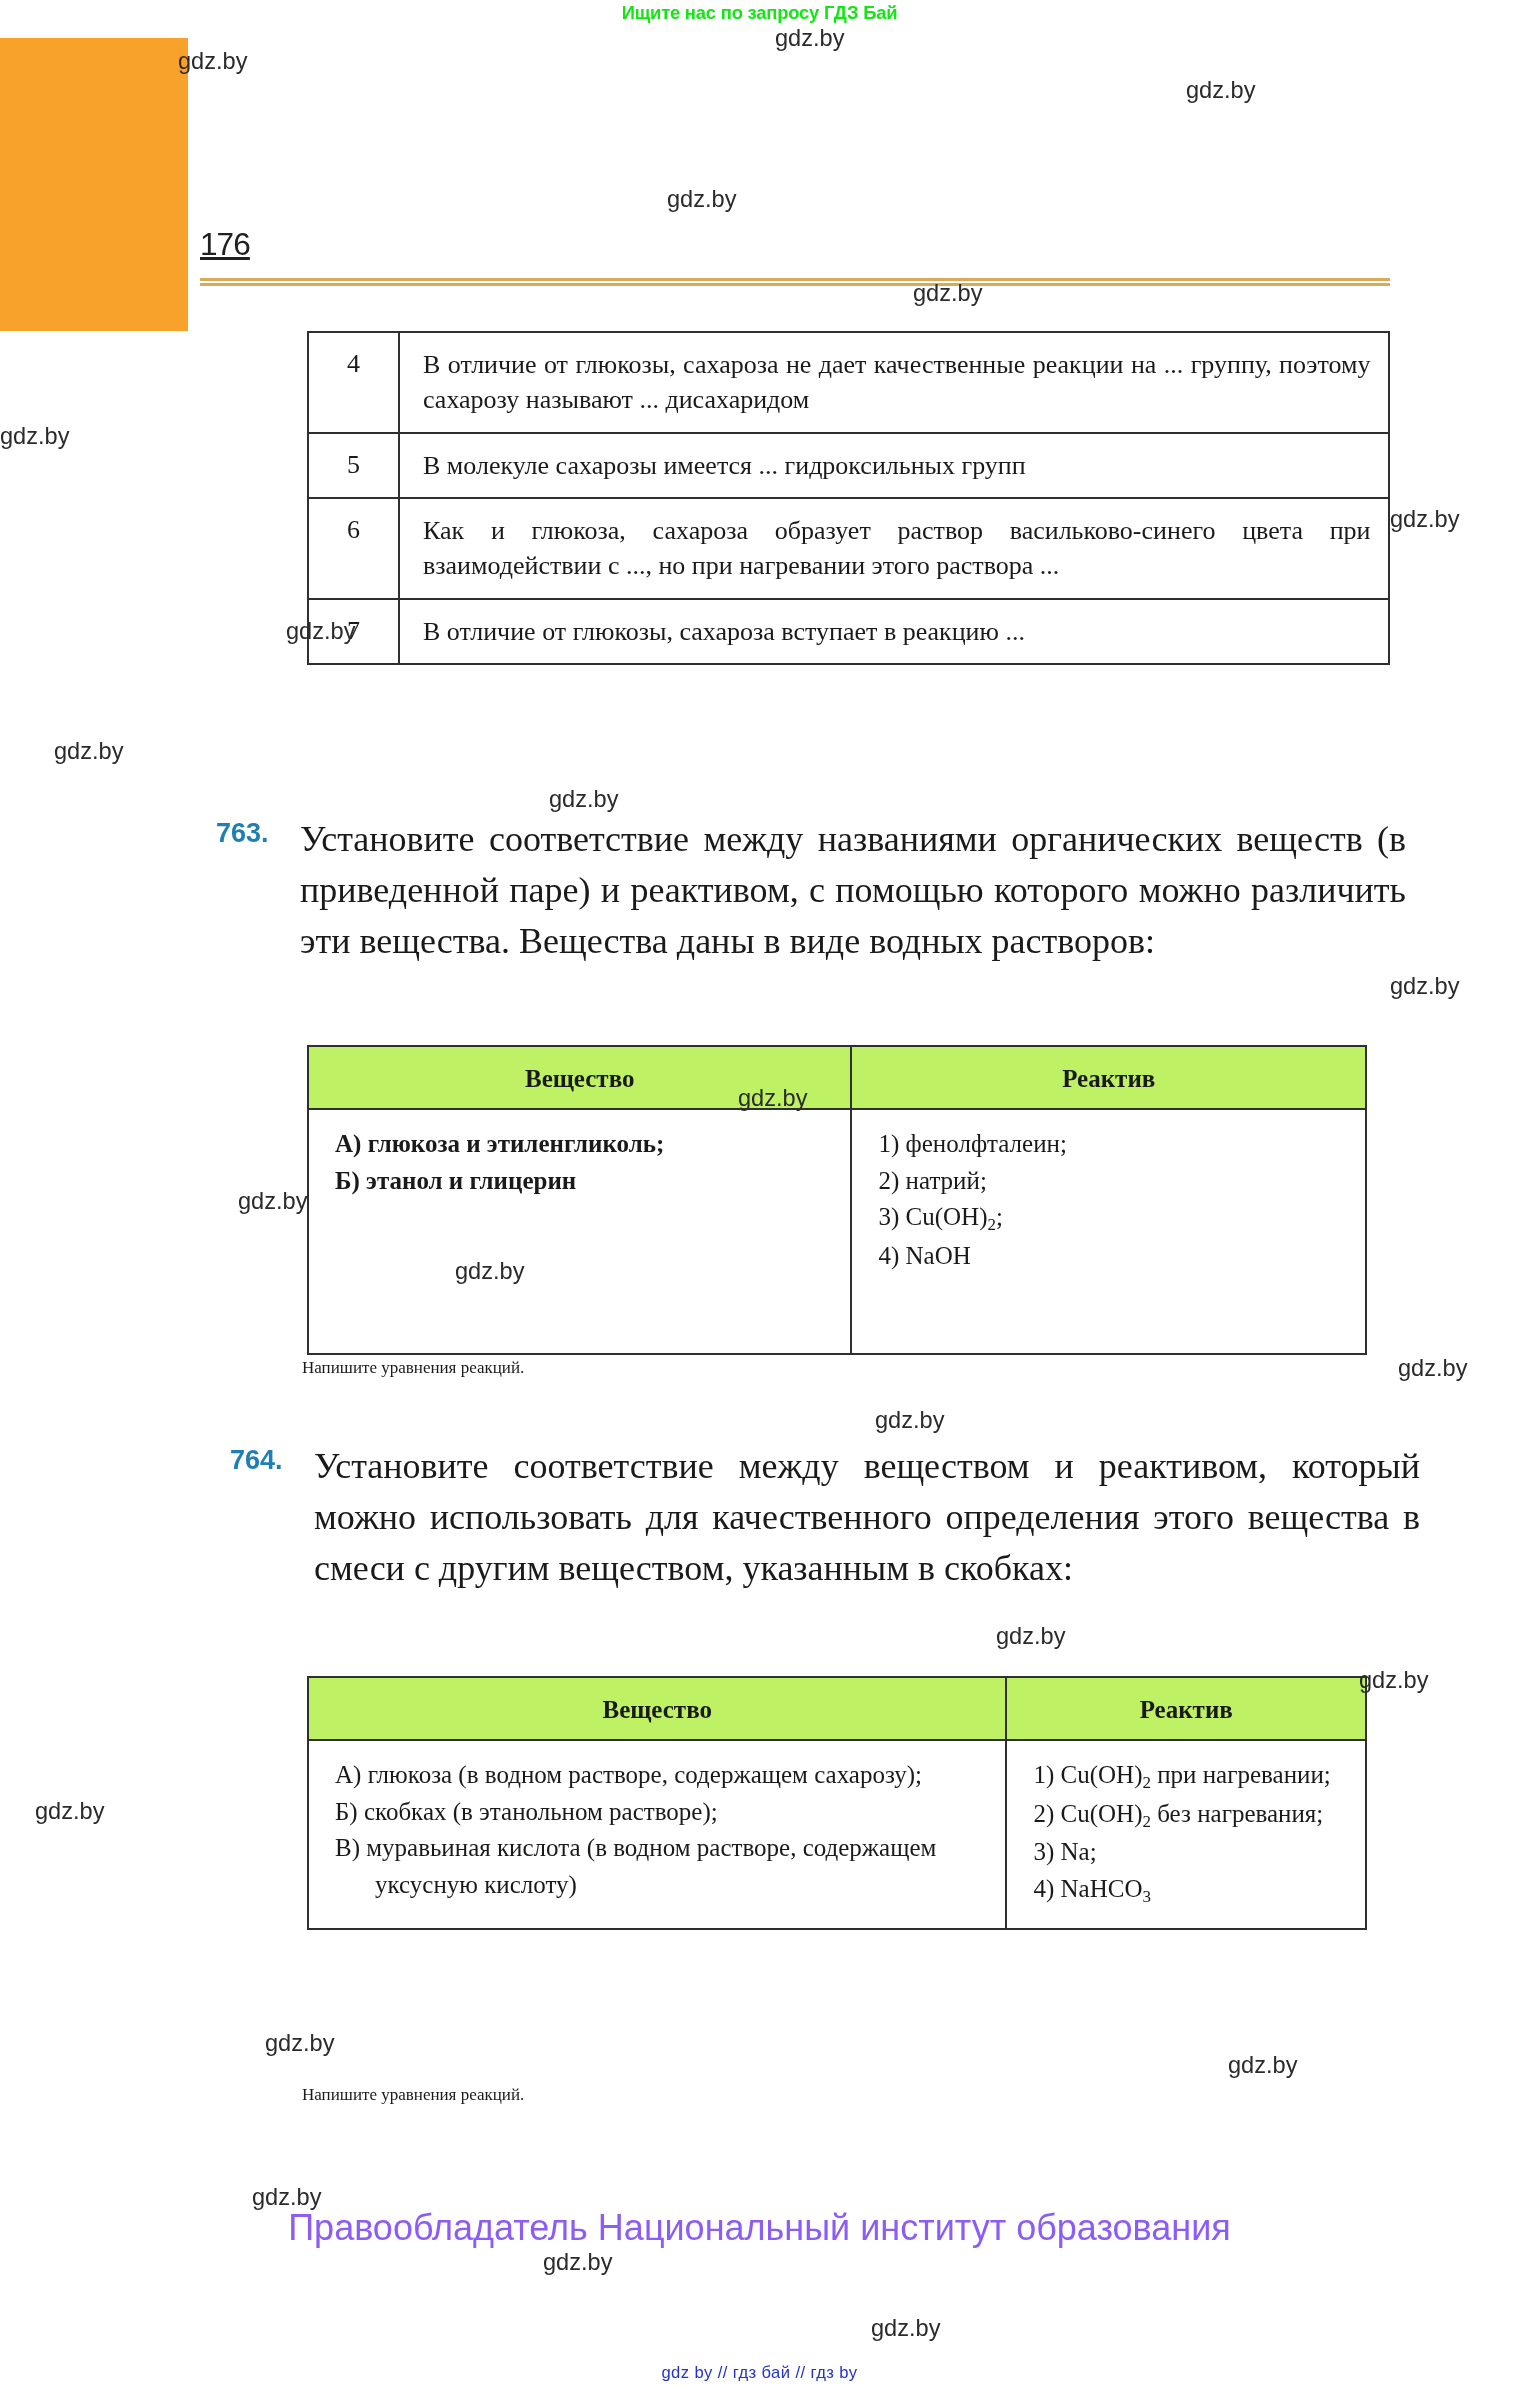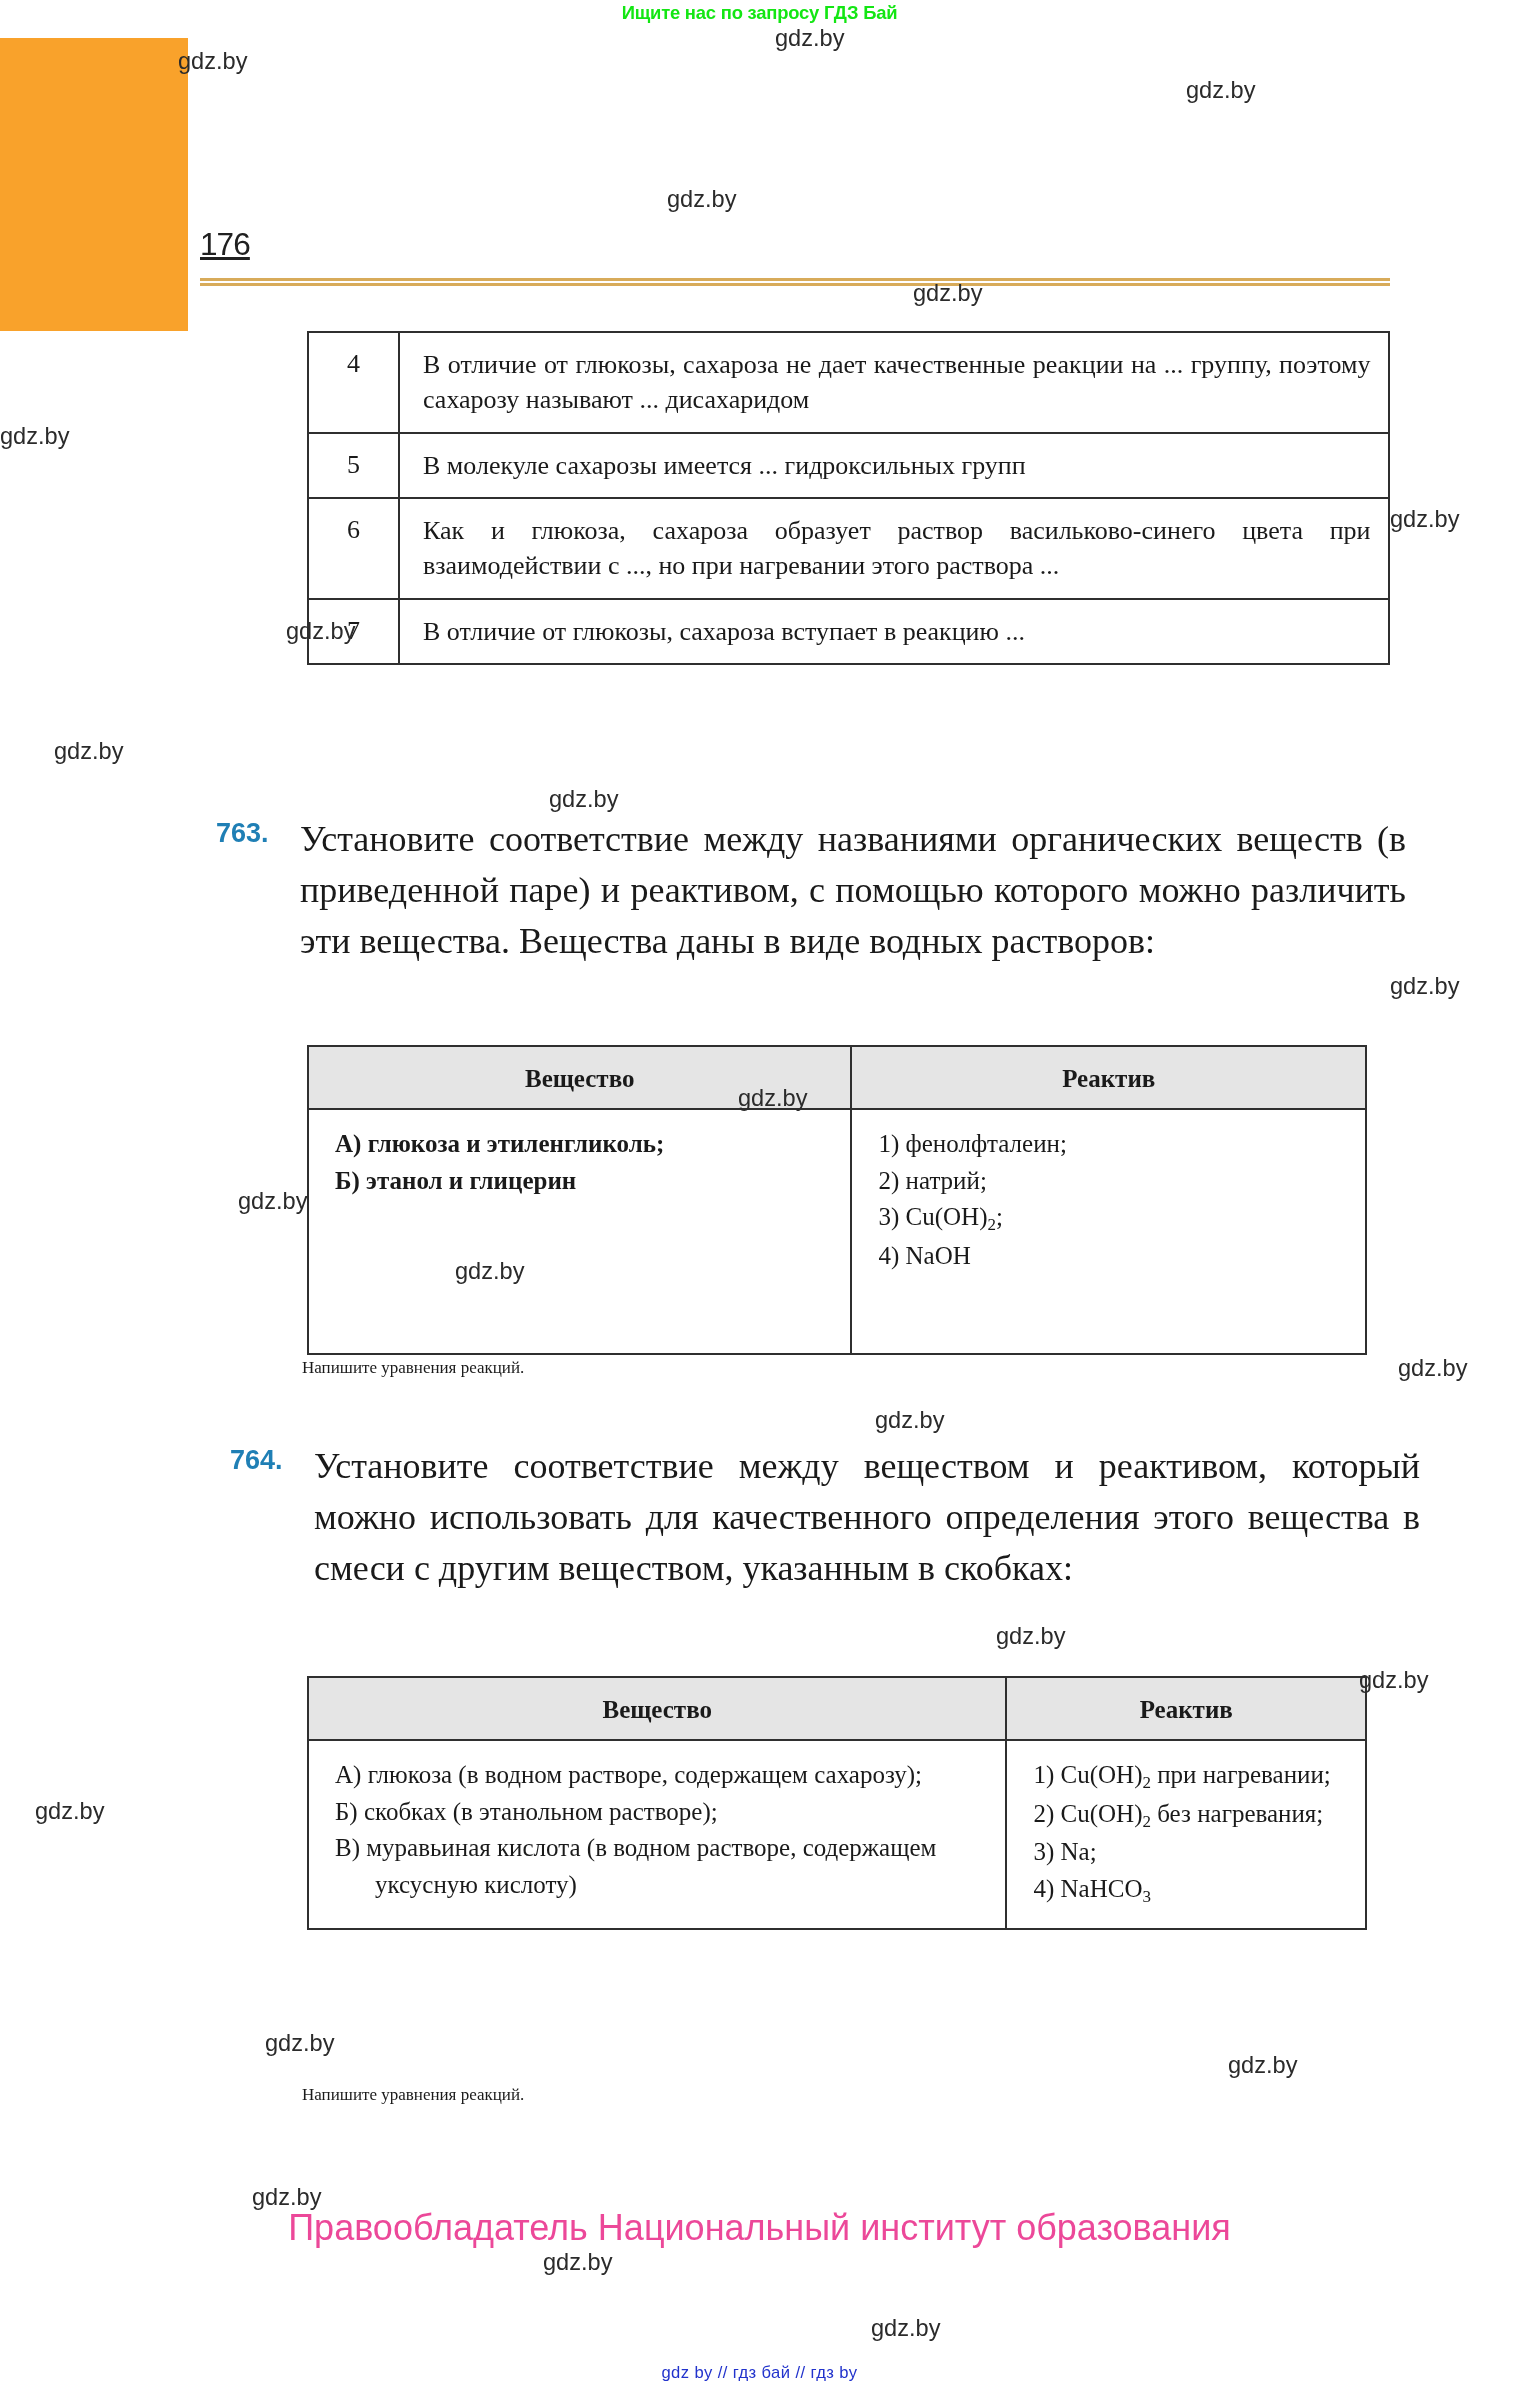--- a/index.html
+++ b/index.html
@@ -34,21 +34,21 @@
     color: #13e613;
     letter-spacing: -0.2px;
     z-index: 7;
   }
   .wm-pink {
     position: absolute;
     left: 0; width: 100%;
     text-align: center;
     font-family: "Liberation Sans", sans-serif;
     font-size: 36px;
-    color: #ec4899;
+    color: #8b5cf6;
     white-space: nowrap;
     z-index: 6;
   }
   .wm-footer-link {
     position: absolute;
     left: 0; width: 100%;
     text-align: center;
     font-family: "Liberation Sans", sans-serif;
     font-size: 16.6px;
     color: #2233cc;
@@ -133,21 +133,21 @@
     padding: 14px 17.5px 14px 23px;
     font-size: 26px;
     line-height: 1.36;
     text-align: justify;
     text-justify: inter-word;
     font-family: "Liberation Serif", serif;
   }
 
   
   .match-tbl th {
-    background: #e5e5e5;
+    background: #bef264;
     font-size: 25px;
     font-weight: bold;
     text-align: center;
     padding: 17.5px 0 15.8px;
     font-family: "Liberation Serif", serif;
   }
   .match-tbl td {
     padding: 15.8px 19px 19px 26px;
     font-size: 25px;
     line-height: 1.46;

